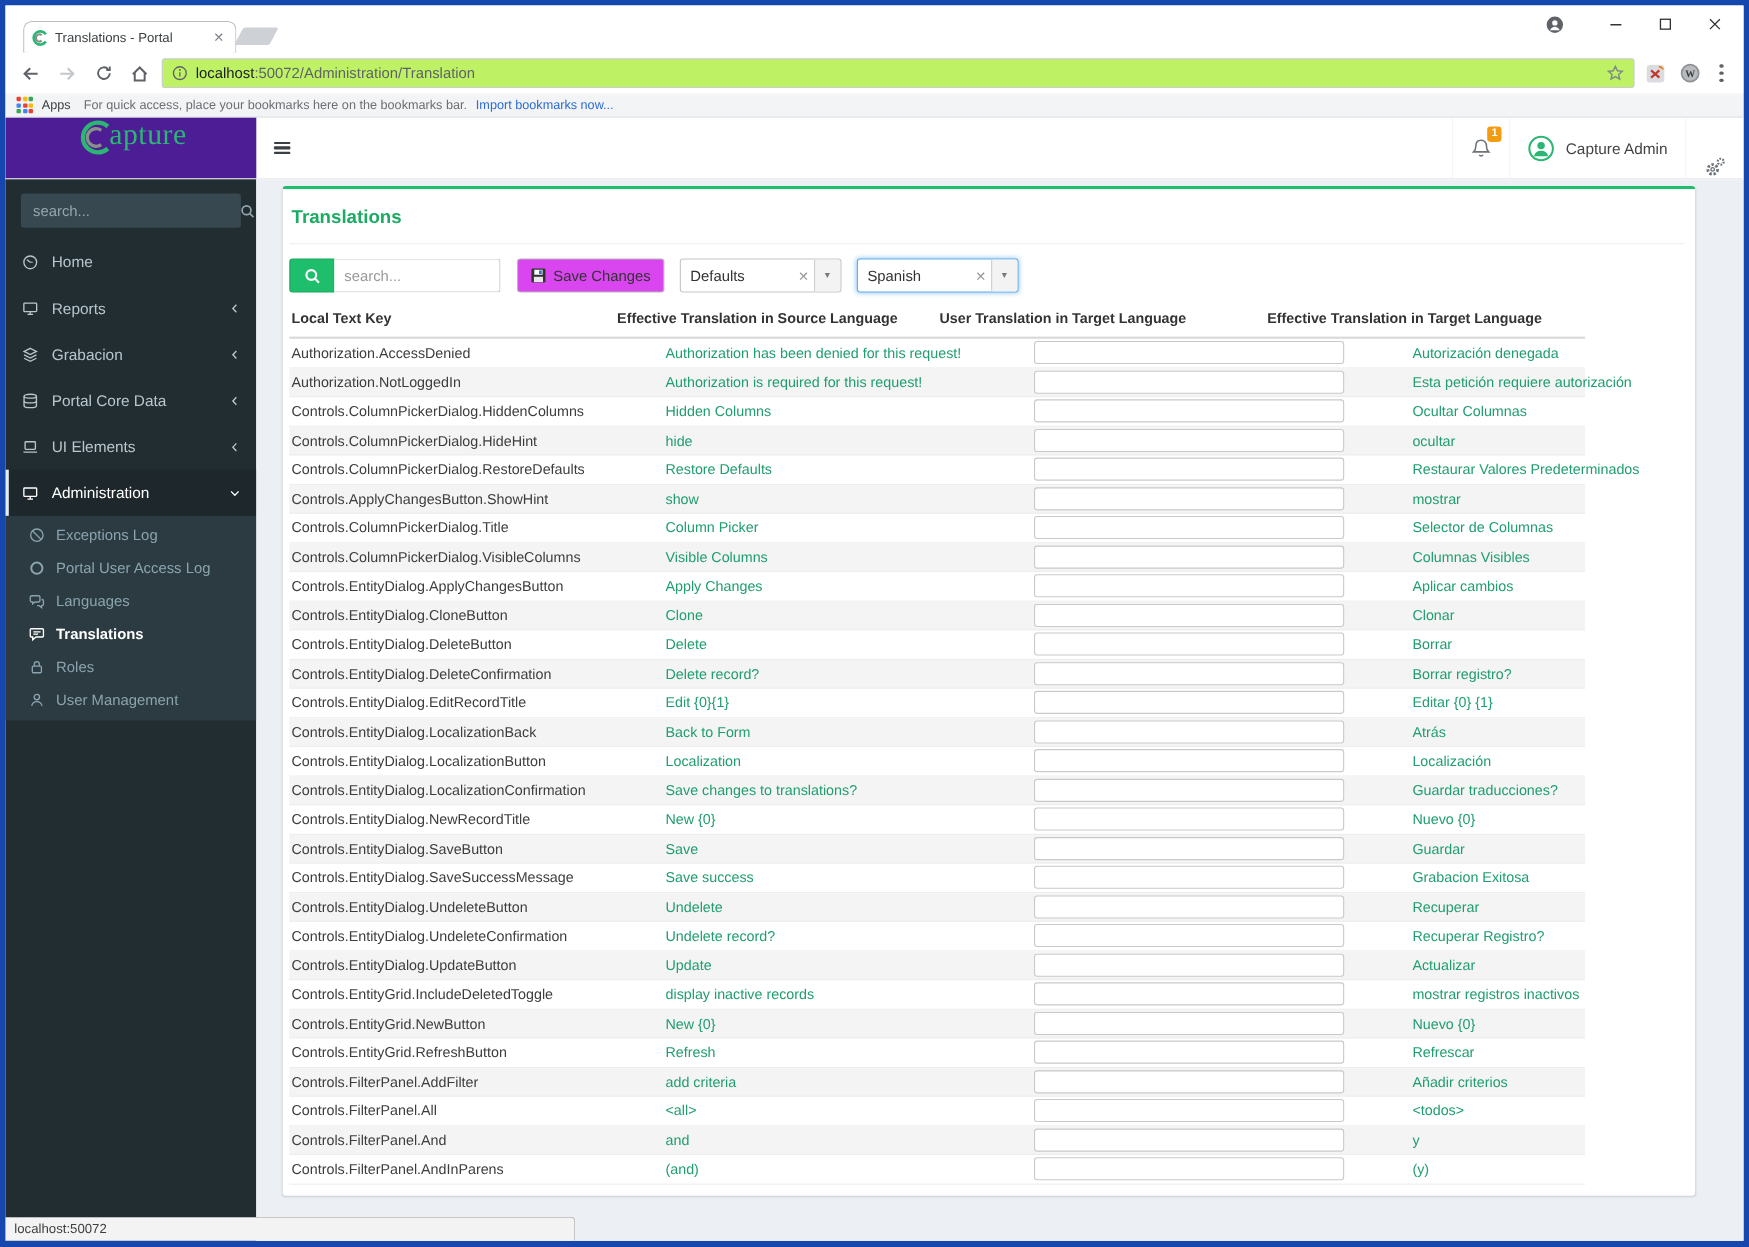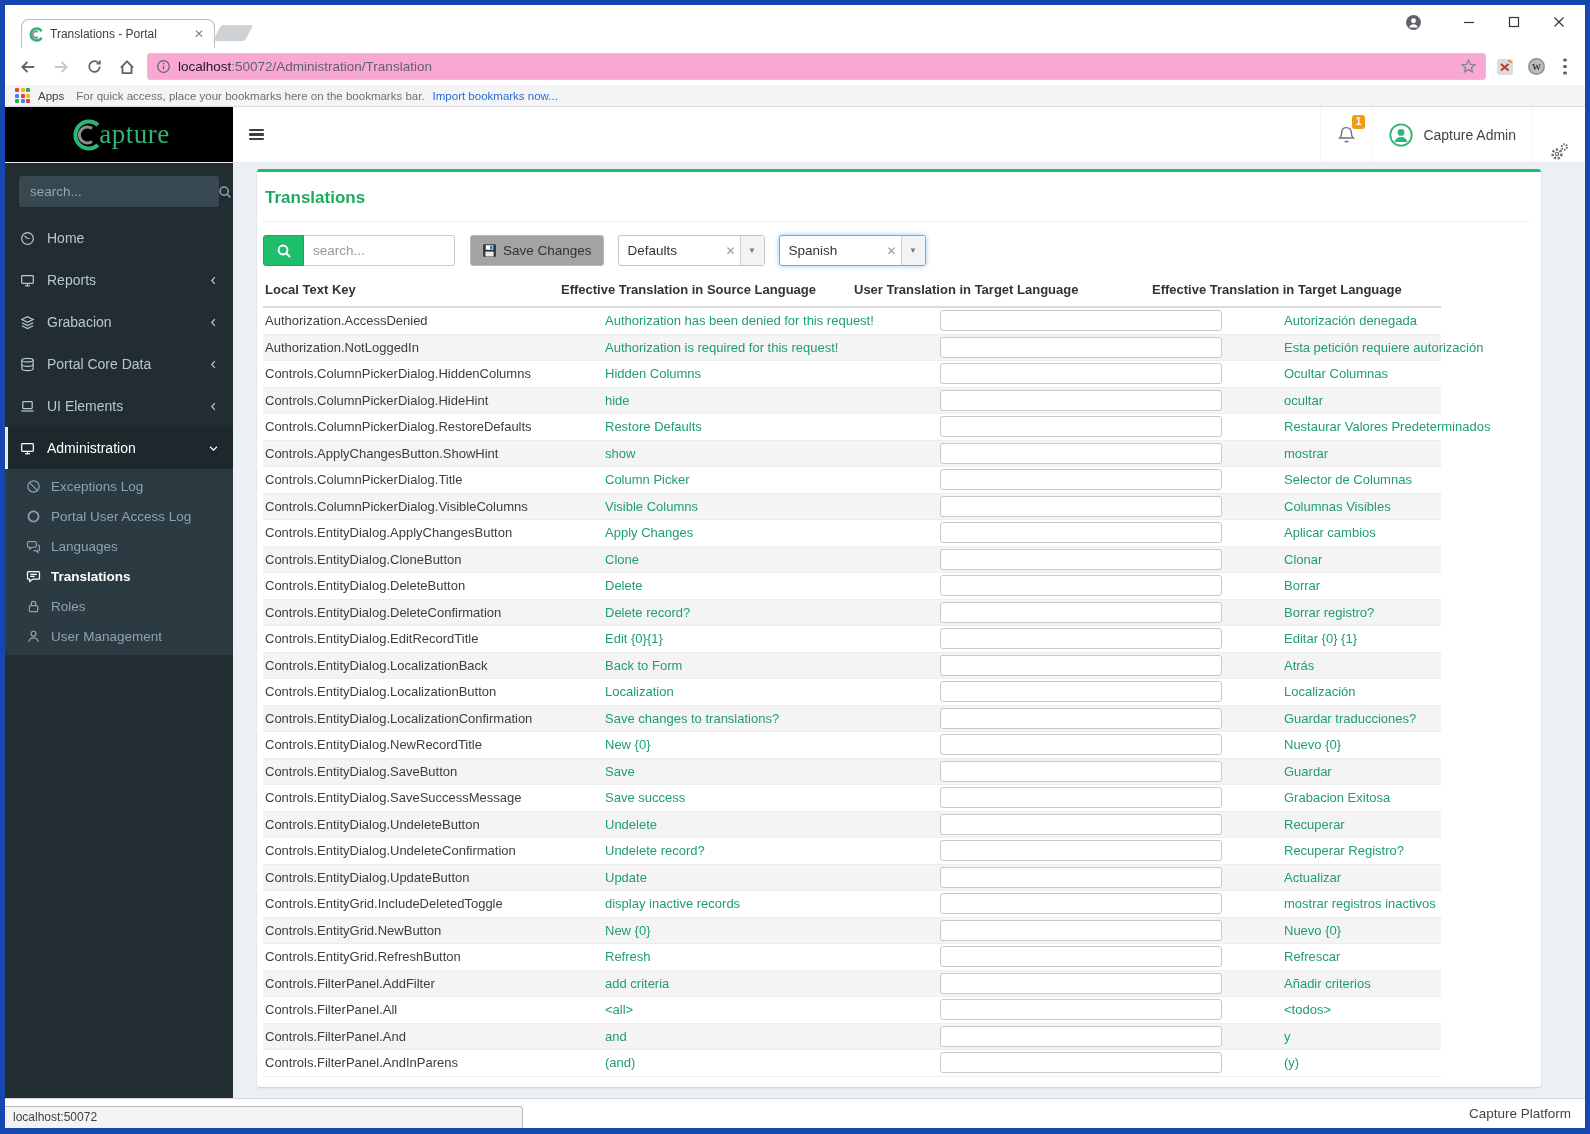--- a/index.html
+++ b/index.html
@@ -21,42 +21,42 @@
   .newtab-btn { position:absolute; left:212px; bottom:7px; width:32px; height:16px;
     background:#ced2d6; transform:skewX(-28deg); border-radius:2px; }
   .winbtns { position:absolute; right:4px; top:2px; display:flex; align-items:center; }
   .winbtn { width:45px; height:30px; display:flex; align-items:center; justify-content:center; color:#333; }
   .profile-btn { margin-right:10px; }
 
   .nav-toolbar { height:37px; display:flex; align-items:center; padding:0 10px; gap:7px;
     background:#fff; flex:0 0 auto; }
   .navicon { width:26px; height:26px; display:flex; align-items:center; justify-content:center; color:#5f6368; }
   .navicon.disabled { color:#c4c7ca; }
-  .omnibox { flex:1; height:27px; border:1px solid #c9ccd0; border-radius:3px; background:#f9a8d4;
+  .omnibox { flex:1; height:27px; border:1px solid #c9ccd0; border-radius:3px; background:#bef264;
     display:flex; align-items:center; padding:0 8px; gap:7px; }
   .url-text { flex:1; font-size:13.5px; white-space:nowrap; overflow:hidden; }
   .url-host { color:#1b1d1f; }
   .url-rest { color:#5f6368; }
   .ext-icon { width:24px; height:24px; display:flex; align-items:center; justify-content:center; }
   .menu-dots { width:20px; height:24px; display:flex; align-items:center; justify-content:center; }
   .dot3 { width:3.5px; height:3.5px; border-radius:50%; background:#5f6368;
     box-shadow:0 6.5px 0 #5f6368, 0 -6.5px 0 #5f6368; }
 
   .bookmarks-bar { height:22px; background:#f3f4f6; border-bottom:1px solid #d9dbdd;
     display:flex; align-items:center; padding:0 10px; gap:8px; font-size:11.5px; flex:0 0 auto; }
   .apps-grid { display:grid; grid-template-columns:repeat(3,4px); grid-gap:1.5px; }
   .apps-grid i { width:4px; height:4px; border-radius:1px; }
   .bm-apps-label { color:#3c4043; }
   .bm-hint { color:#6b6f73; margin-left:4px; }
   .bm-link { color:#2b6cd4; cursor:pointer; }
 
   
   .app { flex:1; display:flex; flex-direction:column; min-height:0; }
   .app-header { height:56px; display:flex; background:#fff; border-bottom:1px solid #e9e9e9; flex:0 0 auto; }
-  .logo-box { width:228px; display:flex; align-items:center; justify-content:center; background:#000000; cursor:pointer; }
+  .logo-box { width:228px; display:flex; align-items:flex-start; justify-content:center; background:#4c1d95; cursor:pointer; }
   .logo-rest { font-family:"Liberation Serif","DejaVu Serif",serif; font-size:27px; color:#2bb673; letter-spacing:.5px; margin-left:-3px; }
   .navbar { flex:1; display:flex; align-items:center; }
   .hamburger { width:46px; height:100%; display:flex; align-items:center; justify-content:center; cursor:pointer; }
   .hamburger .bars { width:15px; }
   .hamburger .bars div { height:2.2px; background:#3a3f44; margin:2.6px 0; border-radius:1px; }
   .nav-right { margin-left:auto; display:flex; height:100%; }
   .nav-item { height:100%; display:flex; align-items:center; padding:0 16px;
     border-left:1px solid #f4f4f4; cursor:pointer; position:relative; }
   .badge { position:absolute; top:8px; right:7px; background:#f39c12; color:#fff;
     font-size:10px; font-weight:bold; padding:1px 4px; border-radius:3px; line-height:1.2; }
@@ -88,21 +88,21 @@
   .box { margin:6px 44px 0 24px; height:918px; background:#fff; border-radius:3px;
     border-top:3px solid #1fbe6c; box-shadow:0 1px 2px rgba(0,0,0,.14); padding:4px 10px 12px 6px; }
   .box-title { color:#1cab62; font-size:17px; font-weight:bold; padding:12px 2px 13px; border-bottom:1px solid #f0f0f0; }
   .tools { display:flex; align-items:center; margin:13px 0 11px; }
   .search-group { display:flex; width:192px; height:31px; }
   .search-go { width:41px; background:#1fbe6c; border:1px solid #1aa75e; border-radius:3px 0 0 3px;
     color:#fff; display:flex; align-items:center; justify-content:center; cursor:pointer; }
   .search-group input { flex:1; min-width:0; border:1px solid #ccc; border-left:none; border-radius:0 3px 3px 0;
     padding:0 9px; font-size:13.5px; color:#555; font-family:inherit; outline:none; }
   .search-group input::placeholder { color:#999; }
-  .btn-save { margin-left:15px; height:31px; padding:0 11px; background:#a3a3a3; border:1px solid #b7b7b7;
+  .btn-save { margin-left:15px; height:31px; padding:0 11px; background:#d946ef; border:1px solid #b7b7b7;
     border-radius:3px; display:flex; align-items:center; gap:6px; font-size:13.5px; color:#333;
     font-family:inherit; cursor:pointer; }
   .combo { margin-left:14px; width:147px; height:31px; border:1px solid #c5c5c5; border-radius:3px;
     background:#fff; display:flex; align-items:stretch; overflow:hidden; }
   .combo.focused { border-color:#66afe9; box-shadow:0 0 5px rgba(102,175,233,.7); }
   .combo .val { flex:1; font-size:13.5px; color:#333; padding:0 0 0 9px; display:flex; align-items:center; }
   .combo .clear { width:18px; color:#9a9a9a; font-size:12px; display:flex; align-items:center; justify-content:center; cursor:pointer; }
   .combo .dd { width:24px; background:#f3f3f4; border-left:1px solid #cfcfcf; color:#7a7a7a;
     font-size:8px; display:flex; align-items:center; justify-content:center; cursor:pointer; }
 
@@ -655,19 +655,16 @@
                   <div class="cell-src">(and)</div>
                   <div class="cell-input"><input type="text" style=""></div>
                   <div class="cell-tgt">(y)</div>
                 </div>
               </div>
           </div>
         </div>
       </div>
     </div>
 
-    <div class="app-footer">
-      <span>Capture Platform</span>
-    </div>
   </div>
 </div>
 
 <div class="status-bubble">localhost:50072</div>
 
 </body></html>

